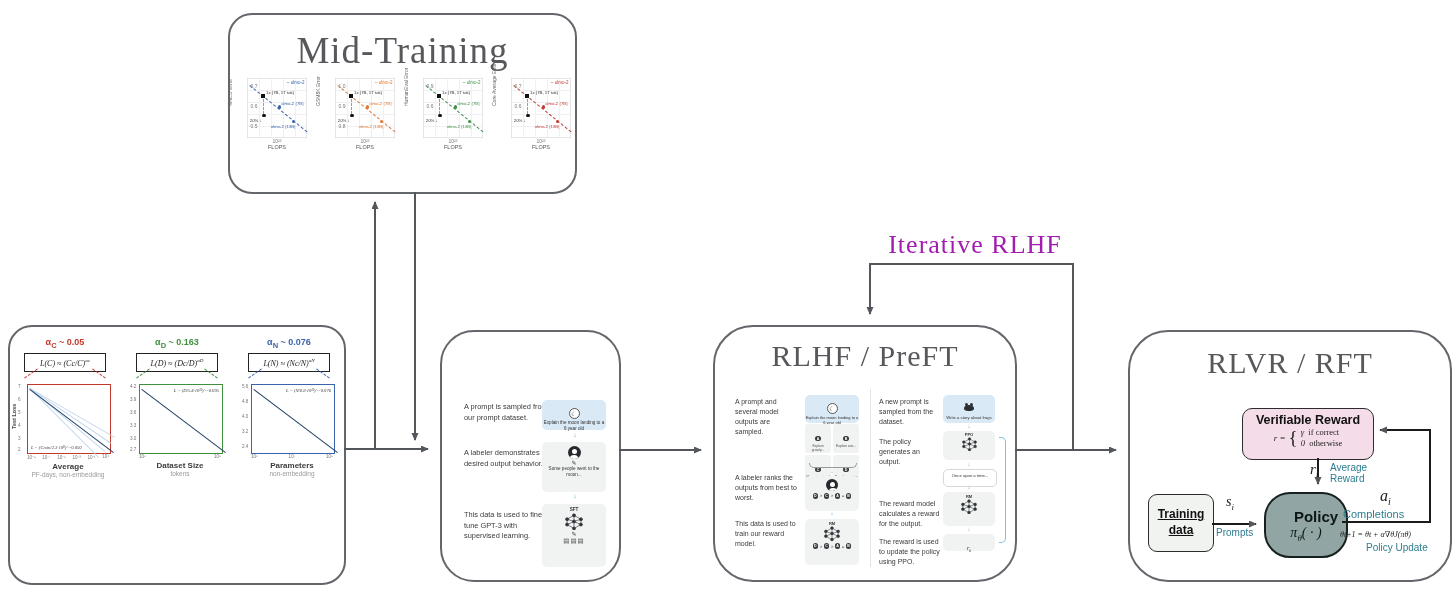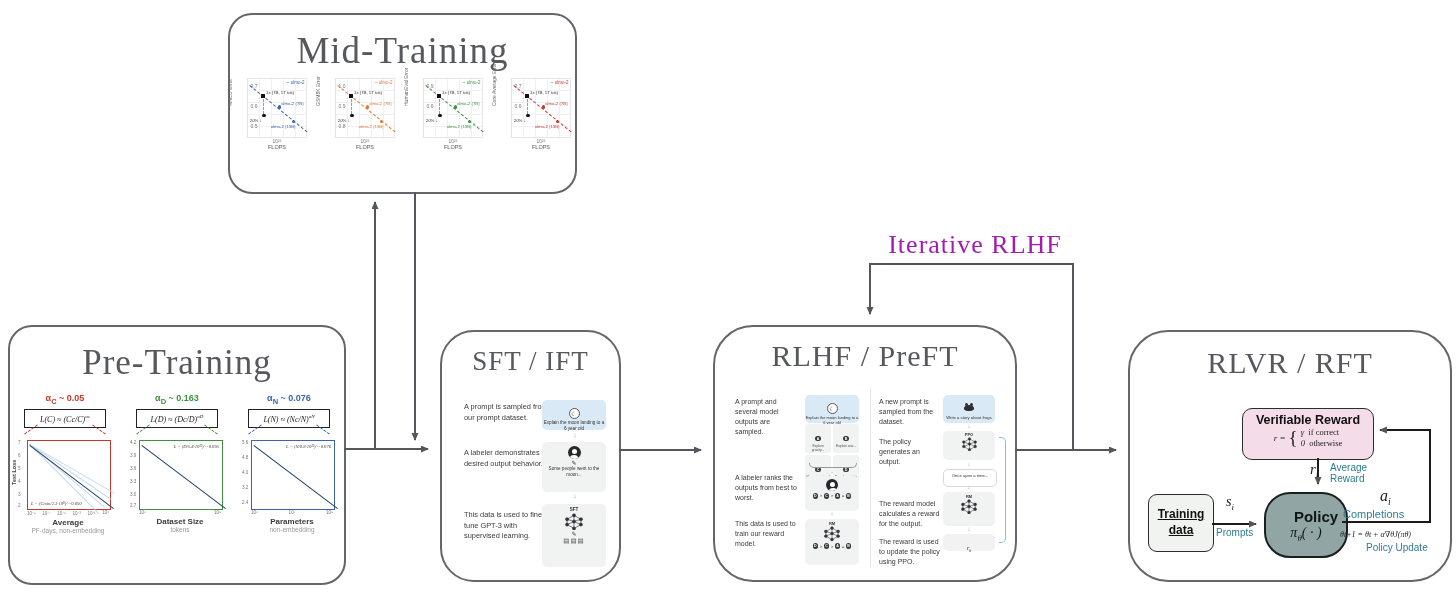--- a/index.html
+++ b/index.html
@@ -224,21 +224,20 @@
           <div class="mannC" style="color:#c13a31">olmo-2 (7B)</div>
           <div class="mannD" style="color:#c13a31">olmo-2 (13B)</div>
         </div>
         <div class="mxtick">10²³</div>
         <div class="mxlab">FLOPS</div>
       </div>
     </div>
   </div>
 
   <div class="panel" style="left:8px;top:325px;width:334px;height:256px;">
-    <div class="ptitle" style="font-size:35px;margin-top:16px;">Pre-Training</div>
     <div class="prow">
 
       <div class="pplot" style="color:#c0392b">
         <div class="palpha"><span>α</span><sub>C</sub> <span>~ 0.05</span></div>
         <div class="pformula"><span>L(C) ≈ (Cc/C)</span><sup style="font-size:5px">αc</sup></div>
         <div class="pconn">
             <div class="l"></div>
             <div class="r"></div>
           </div>
         <div class="parea">
@@ -315,21 +314,20 @@
             <span>10⁷</span>
             <span>10⁹</span>
         </div>
         <div class="pxlab">Parameters</div>
         <div class="pxsub">non-embedding</div>
       </div>
     </div>
   </div>
 
   <div class="panel" style="left:440px;top:330px;width:177px;height:248px;border-radius:34px;">
-    <div class="ptitle" style="font-size:27px;margin-top:14px;">SFT / IFT</div>
     <div class="txtcol" style="left:22px;top:66px;width:88px;height:170px;">
       <p style="top:4px">A prompt is sampled from our prompt dataset.</p>
       <p style="top:50px">A labeler demonstrates the desired output behavior.</p>
       <p style="top:112px">This data is used to fine-tune GPT-3 with supervised learning.</p>
     </div>
     <div class="dcol" style="left:100px;top:66px;width:66px;height:175px;">
       <div class="card card-blue" style="left:0;top:2px;width:64px;height:28px;padding-top:2px">
         <span class="moon-ic">
             <span>☾</span>
           </span>

